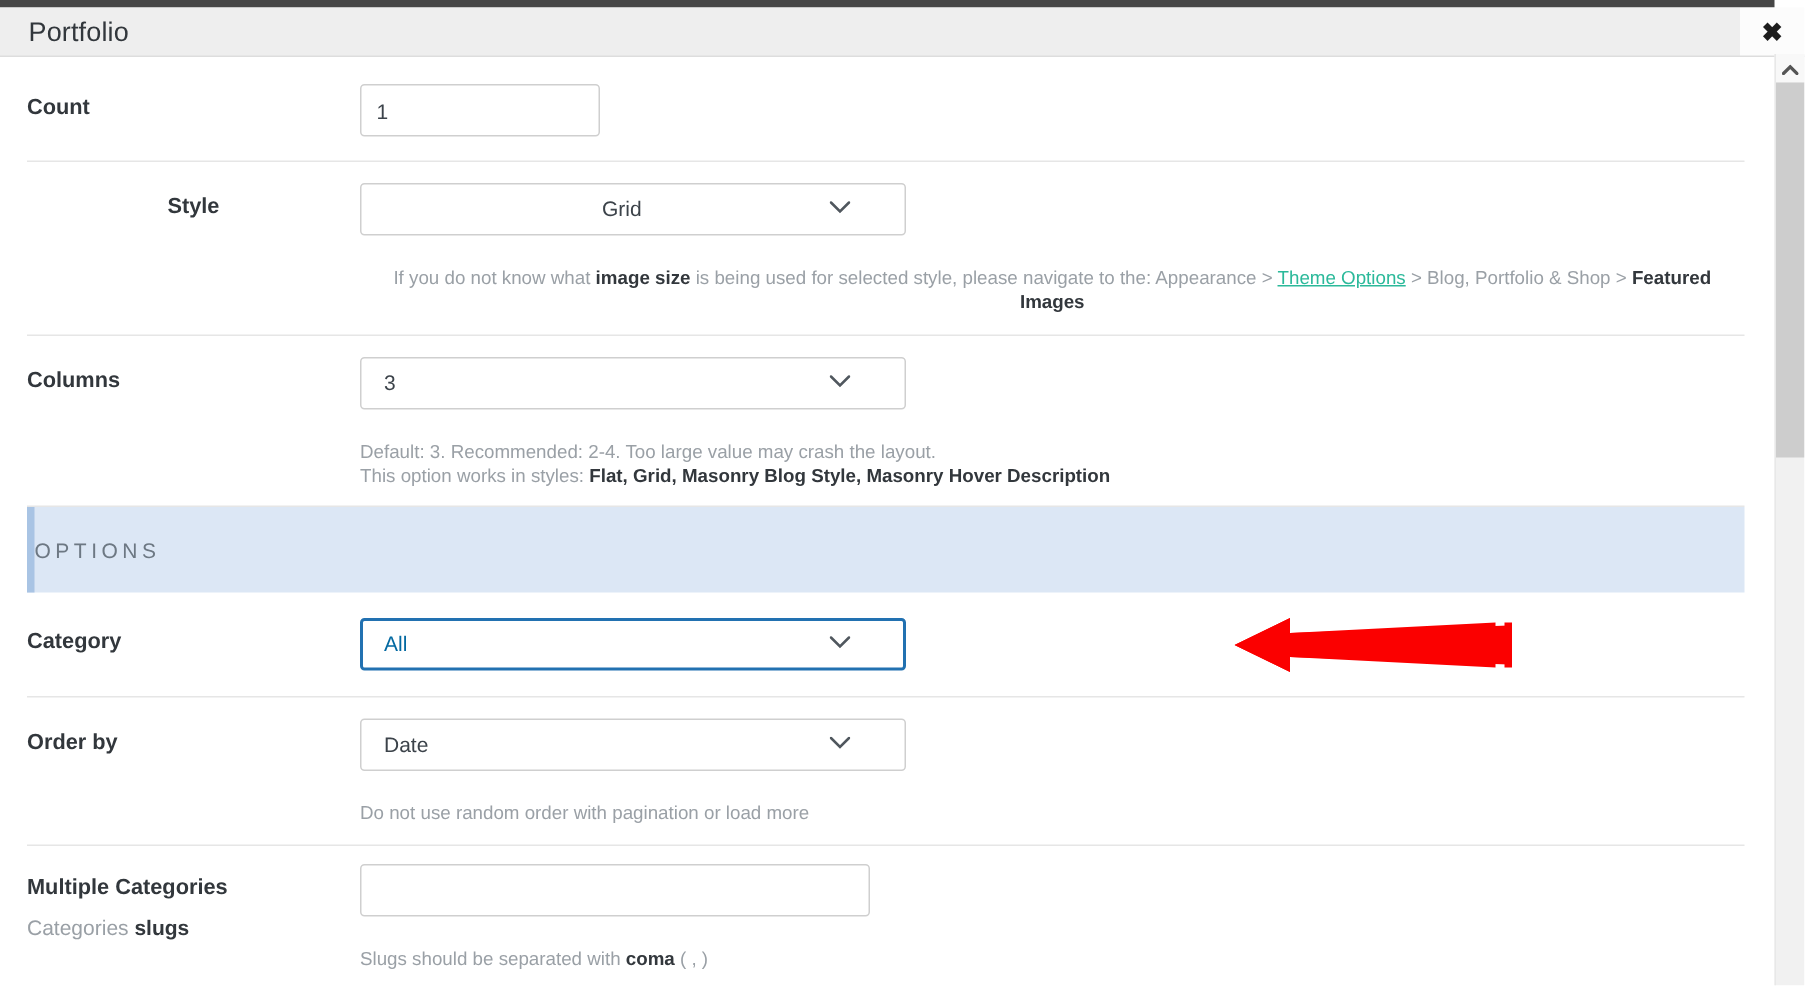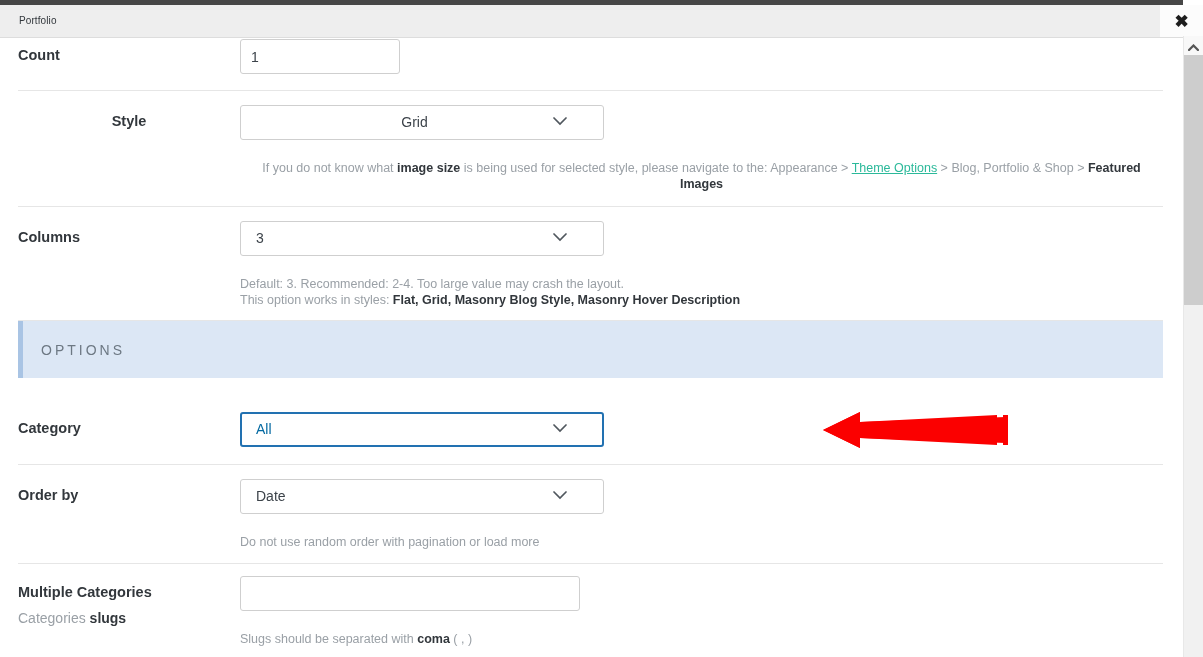--- a/index.html
+++ b/index.html
@@ -33,21 +33,21 @@
     top: 5px; left: 0;
     width: 1160px;
     height: 33px;
     background: #eeeeee;
     border-bottom: 1px solid #dddddd;
   }
   .modal-title {
     position: absolute;
     left: 19px;
     top: 3px;
-    font-size: 10px;
+    font-size: 18px;
     color: #32373c;
     letter-spacing: 0.1px;
     line-height: 26px;
   }
 
   .close-panel {
     position: absolute;
     top: 5px;
     left: 1160px;
     width: 43px;
@@ -190,21 +190,20 @@
     height: 57px;
     background: #dce7f5;
     border-left: 5px solid #a9c4e4;
     display: flex;
     align-items: center;
   }
   .section-banner-title {
     font-size: 14px;
     letter-spacing: 3px;
     color: #6d7883;
-    padding-left: 18px;
   }
 
   
   .red-arrow {
     position: absolute;
     left: 583px;
     top: -3px;
     pointer-events: none;
   }
 
@@ -246,21 +245,21 @@
 
   <div class="modal-header">
     <div class="modal-title">Portfolio</div>
   </div>
   <div class="close-panel">
     <div class="close-icon">✖</div>
   </div>
 
   <div class="content">
 
-    <div class="row" style="padding-bottom:16px;">
+    <div class="row" style="padding-top:17px;padding-bottom:16px;">
       <div class="row-inner">
         <div class="label-col">
           <div class="field-label">Count</div>
         </div>
         <div class="field-col">
           <input class="text-input" type="text" value="1" style="">
         </div>
       </div>
     </div>
 
@@ -304,21 +303,21 @@
             <span>This option works in styles: </span><b>Flat, Grid, Masonry Blog Style, Masonry Hover Description</b>
           </div>
         </div>
       </div>
     </div>
 
     <div class="section-banner">
       <div class="section-banner-title">OPTIONS</div>
     </div>
 
-    <div class="row" style="padding-top:34px;padding-bottom:17px;">
+    <div class="row" style="padding-top:17px;padding-bottom:17px;">
       <div class="row-inner">
         <div class="label-col">
           <div class="field-label">Category</div>
         </div>
         <div class="field-col">
           <div class="select-wrap">
             <div class="select-box focused">All</div>
             <span class="caret">
               <svg width="14" height="9" viewBox="0 0 14 9">
                   <path d="M1 1 L7 7 L13 1" stroke="#50575e" stroke-width="1.7" fill="none" stroke-linecap="round"></path>

